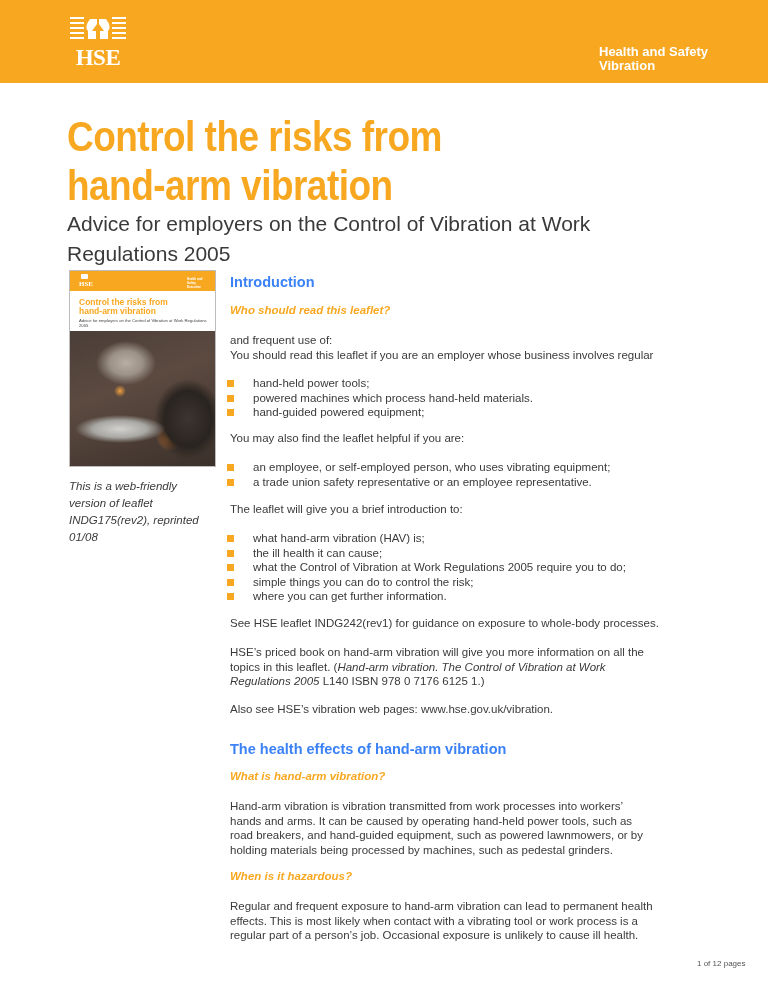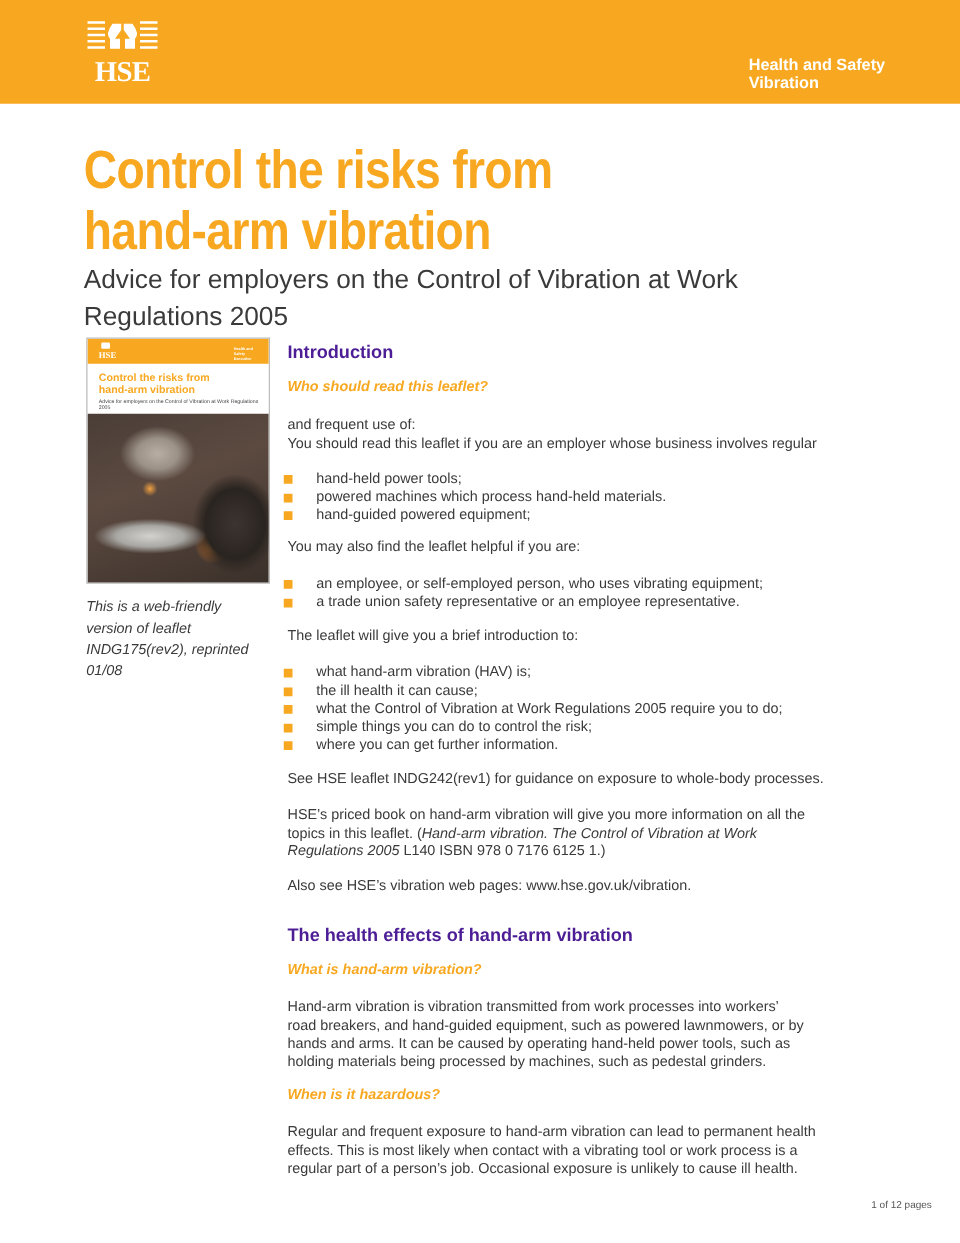--- a/index.html
+++ b/index.html
@@ -29,21 +29,21 @@
         radial-gradient(ellipse 30px 22px at 56px 32px, #b8aea2 0%, #9b9186 55%, rgba(0,0,0,0) 100%),
         radial-gradient(ellipse 45px 14px at 50px 98px, #d4d2ce 0%, #a8a7a3 60%, rgba(0,0,0,0) 100%),
         radial-gradient(ellipse 34px 40px at 118px 88px, #3c3430 0%, #2a2420 70%, rgba(0,0,0,0) 100%),
         radial-gradient(circle 14px at 100px 106px, #f09a3a 0%, rgba(240,130,40,0.4) 50%, rgba(0,0,0,0) 100%),
         radial-gradient(circle 6px at 50px 60px, #f0a040 0%, rgba(0,0,0,0) 100%),
         linear-gradient(160deg, #4a3e38 0%, #5c4a40 40%, #3a302a 100%); }
 
     .thumb-caption { position: absolute; left: 69px; top: 478px; width: 150px; font-size: 11.5px; font-style: italic; color: #3a3a3a; line-height: 17px; }
 
     .main { position: absolute; left: 230px; top: 0; width: 520px; }
-    .h2 { position: absolute; left: 0; font-size: 14.5px; font-weight: bold; color: #4c1d95; white-space: nowrap; }
+    .h2 { position: absolute; left: 0; font-size: 14.5px; font-weight: bold; color: #3b82f6; white-space: nowrap; }
     .h3 { position: absolute; left: 0; font-size: 11.5px; font-weight: bold; font-style: italic; color: #f8a820; white-space: nowrap; }
     .p { position: absolute; left: 0; width: 470px; font-size: 11.5px; line-height: 14.6px; color: #3a3a3a; }
     .p em { font-style: italic; }
     .ul { position: absolute; left: -3px; list-style: none; }
     .ul li { position: relative; padding-left: 26px; font-size: 11.5px; line-height: 14.6px; color: #3a3a3a; white-space: nowrap; }
     .ul li .bullet { position: absolute; left: 0; top: 4px; width: 7px; height: 7px; background: #f8a820; }
 
     .page-num { position: absolute; left: 676px; top: 959px; font-size: 8px; color: #555; white-space: nowrap; margin-left: 21px; }
   </style>
 </head>
@@ -137,22 +137,22 @@
     <div>HSE’s priced book on hand-arm vibration will give you more information on all the</div>
     <div><span>topics in this leaflet. (</span><em>Hand-arm vibration. The Control of Vibration at Work</em></div>
     <div><em>Regulations 2005</em><span> L140 ISBN 978 0 7176 6125 1.)</span></div>
   </div>
   <div class="p" style="top:702px; width:520px">Also see HSE’s vibration web pages: www.hse.gov.uk/vibration.</div>
 
   <h2 class="h2" style="top:741px">The health effects of hand-arm vibration</h2>
   <h3 class="h3" style="top:770px">What is hand-arm vibration?</h3>
   <div class="p" style="top:799px; width:520px">
     <div>Hand-arm vibration is vibration transmitted from work processes into workers’</div>
+    <div>hands and arms. It can be caused by operating hand-held power tools, such as</div>
     <div>road breakers, and hand-guided equipment, such as powered lawnmowers, or by</div>
-    <div>hands and arms. It can be caused by operating hand-held power tools, such as</div>
     <div>holding materials being processed by machines, such as pedestal grinders.</div>
   </div>
   <h3 class="h3" style="top:870px">When is it hazardous?</h3>
   <div class="p" style="top:899px; width:520px">
     <div>Regular and frequent exposure to hand-arm vibration can lead to permanent health</div>
     <div>effects. This is most likely when contact with a vibrating tool or work process is a</div>
     <div>regular part of a person’s job. Occasional exposure is unlikely to cause ill health.</div>
   </div>
 </div>
 

